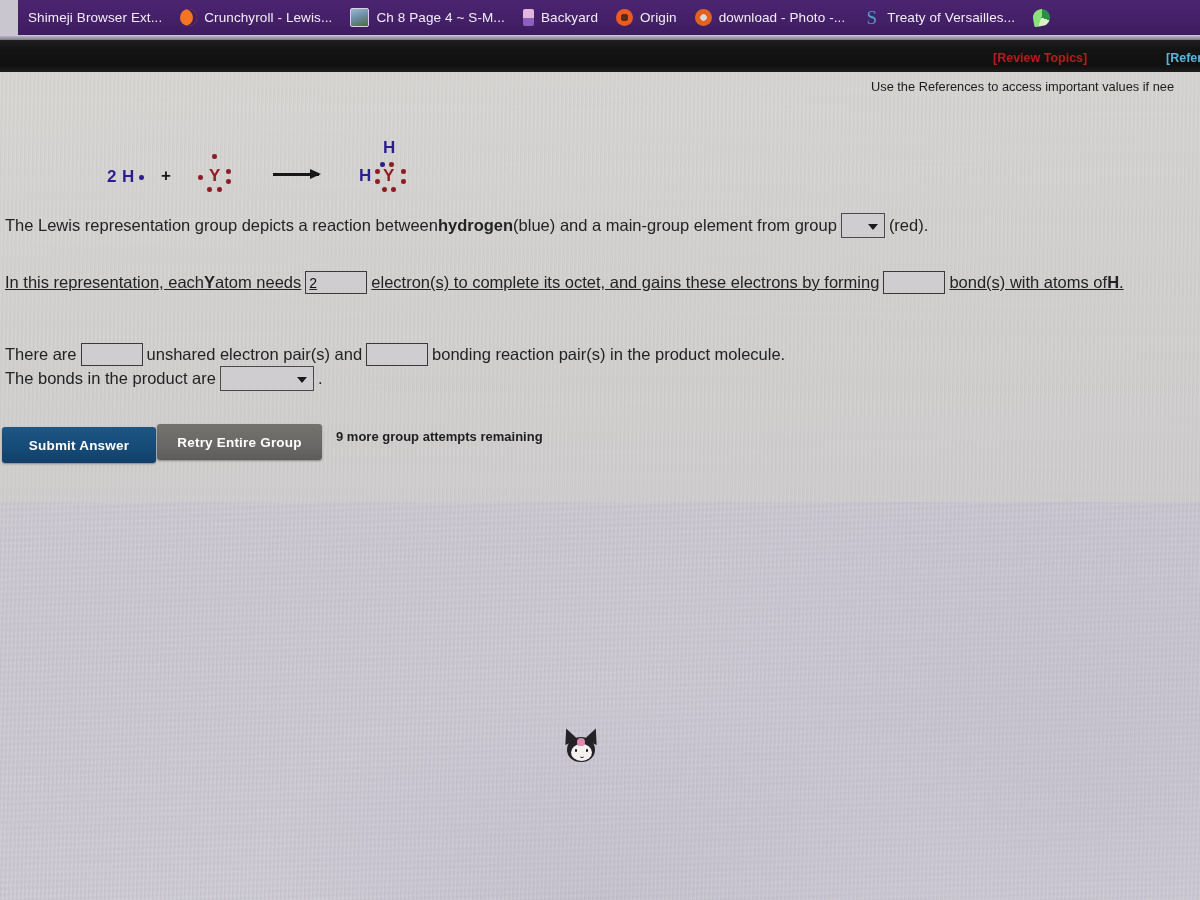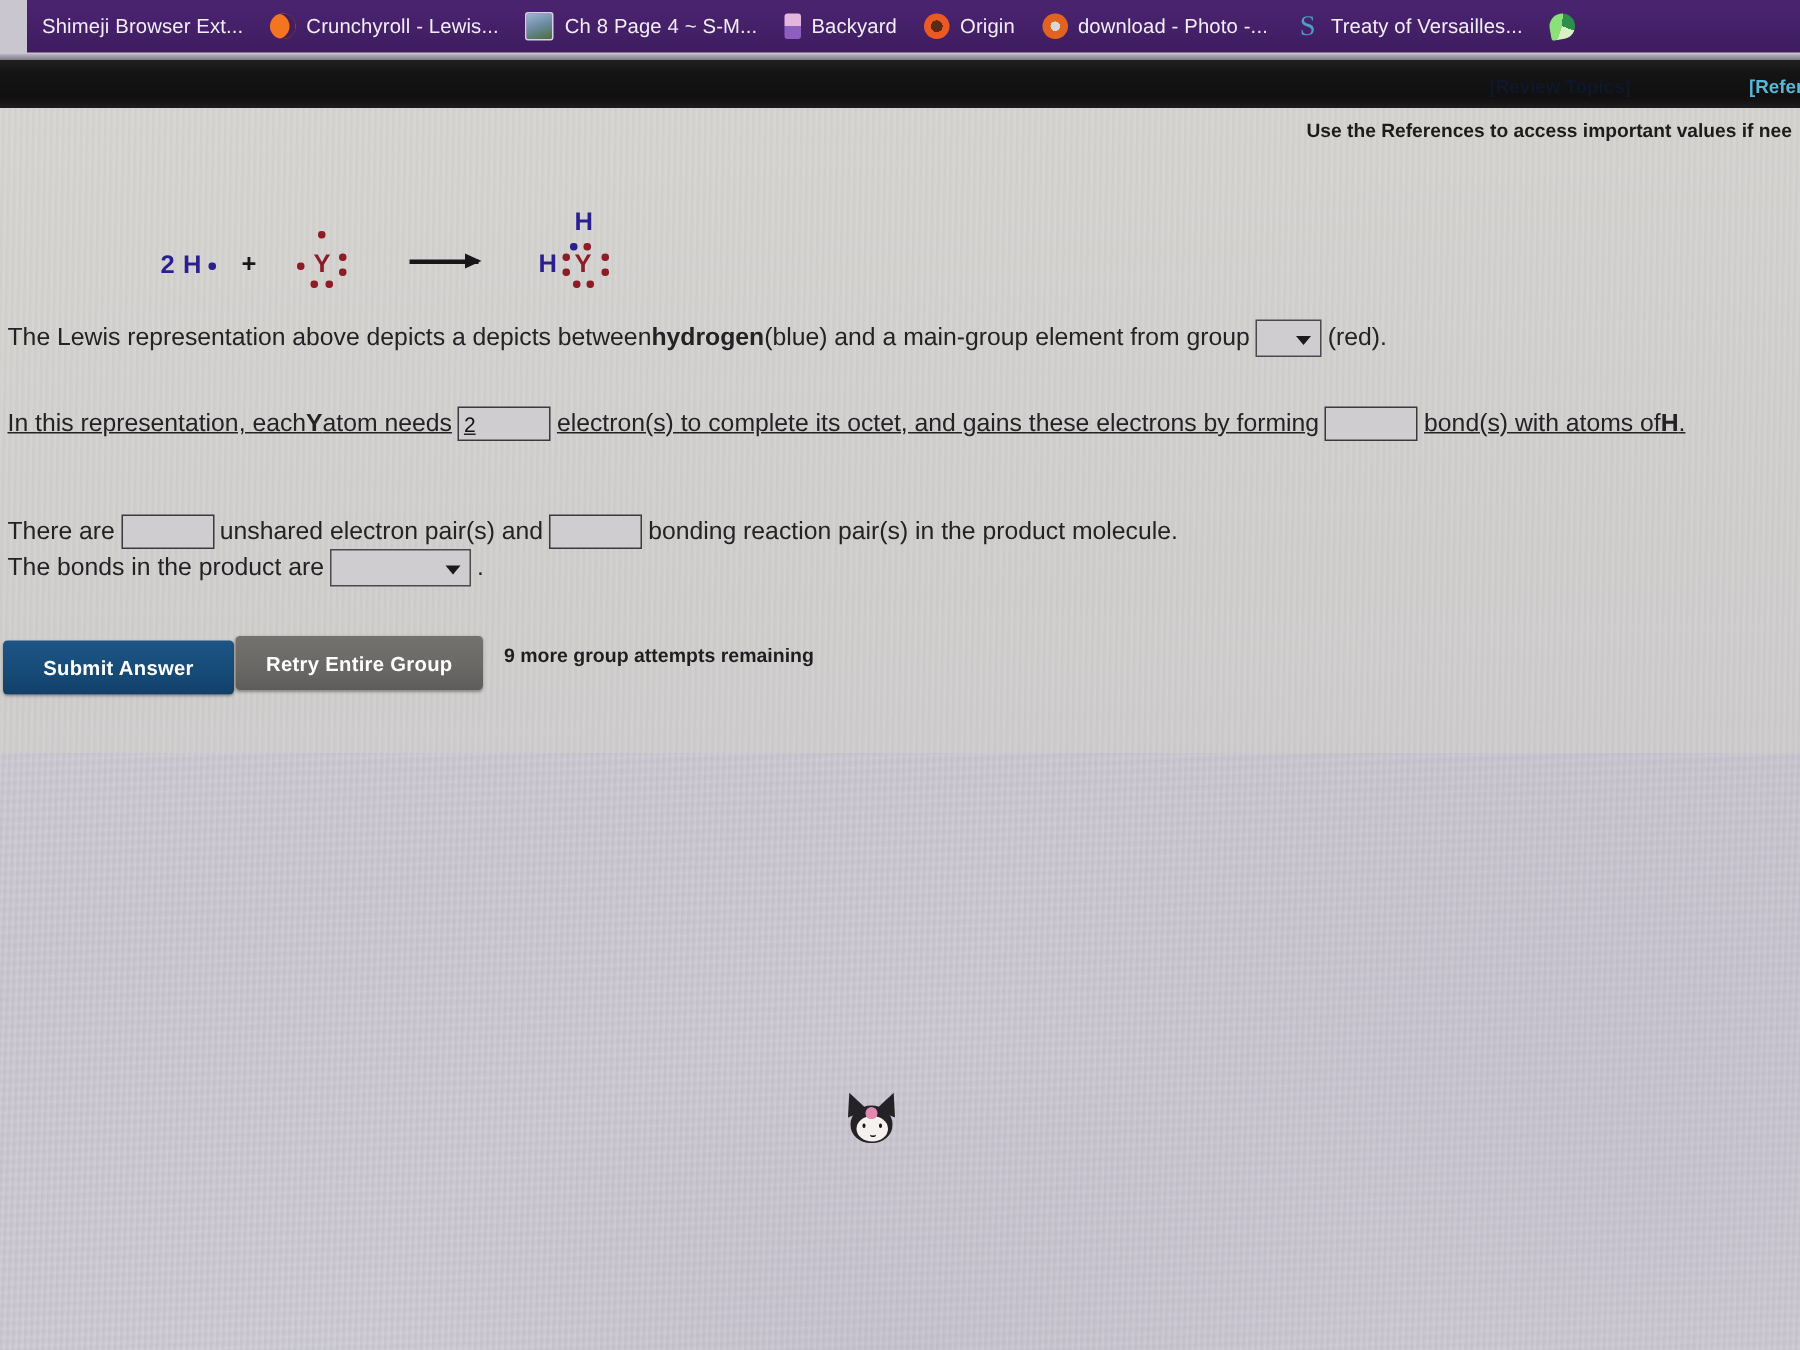--- a/index.html
+++ b/index.html
@@ -129,41 +129,41 @@
     background: linear-gradient(180deg, #262626 0%, #141414 35%, #101010 80%, #1d1d1d 100%);
   }
   .dark-strip::before {
     content: "";
     position: absolute; left: 0; top: 0; width: 1200px; height: 4px;
     background: linear-gradient(180deg, #b9b5c2 0%, #7d7a88 100%);
   }
   .review-topics {
     position: absolute;
     left: 993px; top: 51px;
-    color: #0f172a;
+    color: #b91c1c;
     font-size: 12.5px;
     font-weight: bold;
     white-space: nowrap;
   }
   .references-link {
     position: absolute;
     left: 1166px; top: 51px;
     color: #57b7d8;
     font-size: 12.5px;
     font-weight: bold;
     white-space: nowrap;
   }
 
   
   .ref-hint {
     position: absolute;
     left: 871px; top: 79px;
     color: #1c1c1c;
     font-size: 12.8px;
-    font-weight: bold;
+    font-weight: normal;
     white-space: nowrap;
   }
 
   
   .lewis {
     position: absolute;
     left: 95px; top: 132px;
     width: 360px; height: 70px;
   }
   .lw-text {
@@ -418,21 +418,21 @@
 
     <span class="lw-text red" style="left:288px; top:34px;">Y</span>
 
     <span class="dot red-d" style="left:306px; top:37px;"></span>
     <span class="dot red-d" style="left:306px; top:47px;"></span>
     <span class="dot red-d" style="left:287px; top:55px;"></span>
     <span class="dot red-d" style="left:296px; top:55px;"></span>
   </div>
 
   <div class="qline" style="left:5px; top:213px;">
-    <span>The Lewis representation above depicts a depicts between </span>
+    <span>The Lewis representation group depicts a reaction between </span>
     <b>hydrogen</b>
     <span> (blue) and a main-group element from group</span>
     <span class="sel-in sel-sm">
       <span></span>
       <span class="chev"></span>
     </span>
     <span>(red).</span>
   </div>
 
   <div class="qline" style="left:5px; top:271px;text-decoration:underline;">

